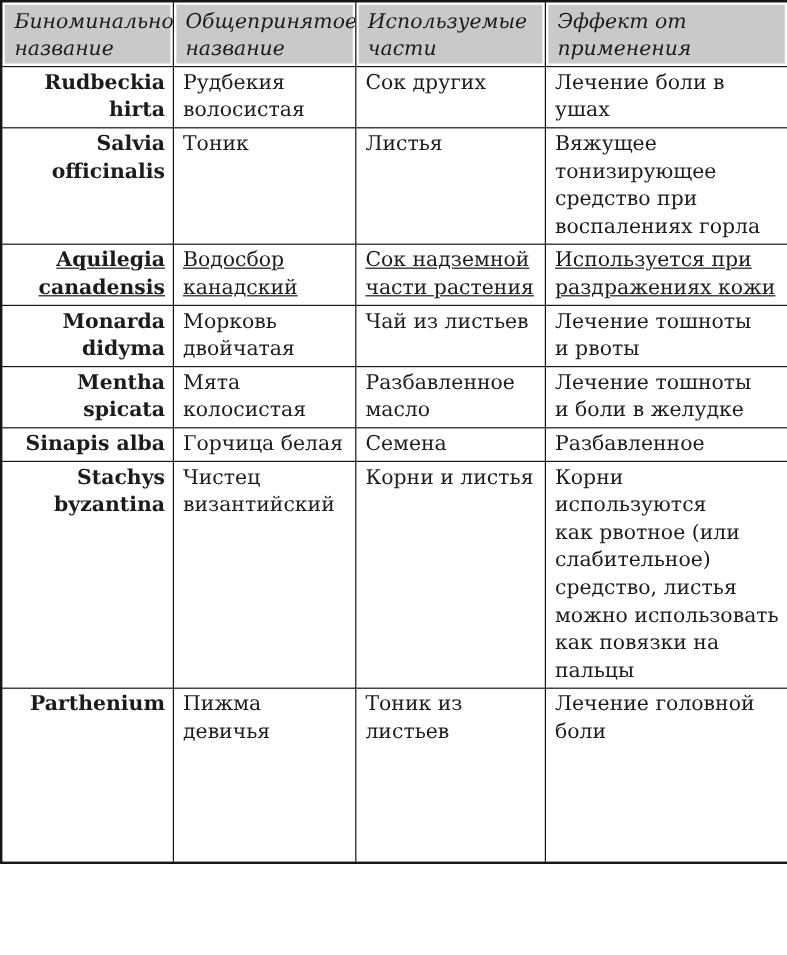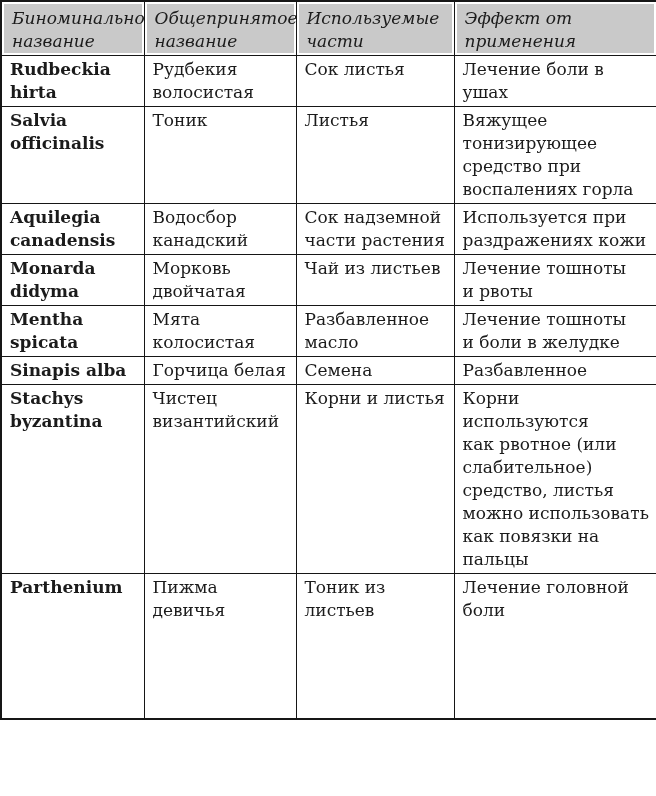--- a/index.html
+++ b/index.html
@@ -33,25 +33,25 @@
     box-sizing: border-box;
   }
   thead tr { height: 52px; }
   th {
     background: var(--header-bg, #c9c9c9);
     font-style: italic;
     font-weight: normal;
     box-shadow: inset 0 0 0 2px #ffffff; 
     padding: 5px 6px 2px 10px;
   }
-  tbody td:first-child { font-weight: bold; }
+  tbody td:first-child { font-weight: bold; text-align: right; }
   
   tbody tr:nth-child(1)  { height: 49px; }
   tbody tr:nth-child(2)  { height: 96px; }
-  tbody tr:nth-child(3)  { height: 48px; }
+  tbody tr:nth-child(3)  { height: 48px; text-decoration: underline; }
   tbody tr:nth-child(4)  { height: 49px; }
   tbody tr:nth-child(5)  { height: 48px; }
   tbody tr:nth-child(6)  { height: 27px; }
   tbody tr:nth-child(7)  { height: 73px; }
   tbody tr:nth-child(8)  { height: 145px; }
   tbody tr:nth-child(9)  { height: 95px; }
   tbody tr:nth-child(10) { height: 47px; }
   tbody tr:nth-child(11) { height: 62px; }
 </style>
 </head>
@@ -76,21 +76,21 @@
         <th>Эффект от
 применения</th>
       </tr>
     </thead>
     <tbody>
       <tr>
         <td>Rudbeckia
 hirta</td>
         <td>Рудбекия
 волосистая</td>
-        <td>Сок листья</td>
+        <td>Сок других</td>
         <td>Лечение боли в ушах</td>
       </tr>
       <tr>
         <td>Salvia
 officinalis</td>
         <td>Тоник</td>
         <td>Листья</td>
         <td>Вяжущее
 тонизирующее
 средство при

